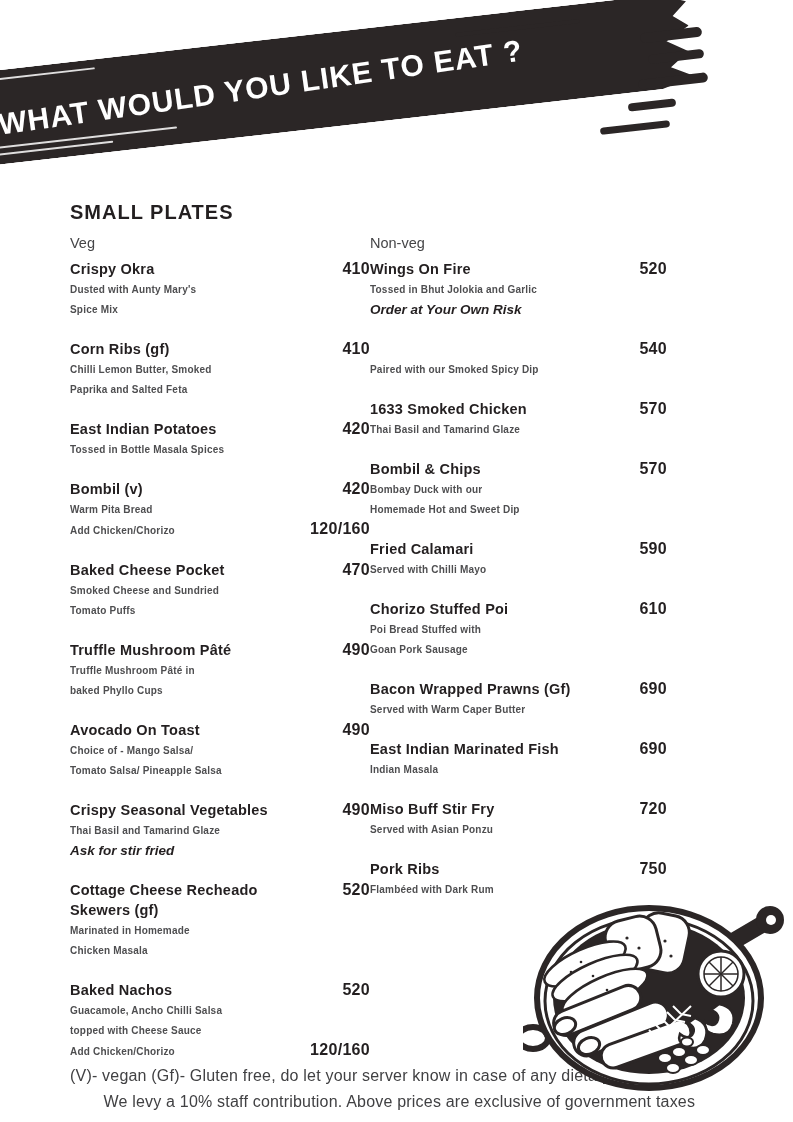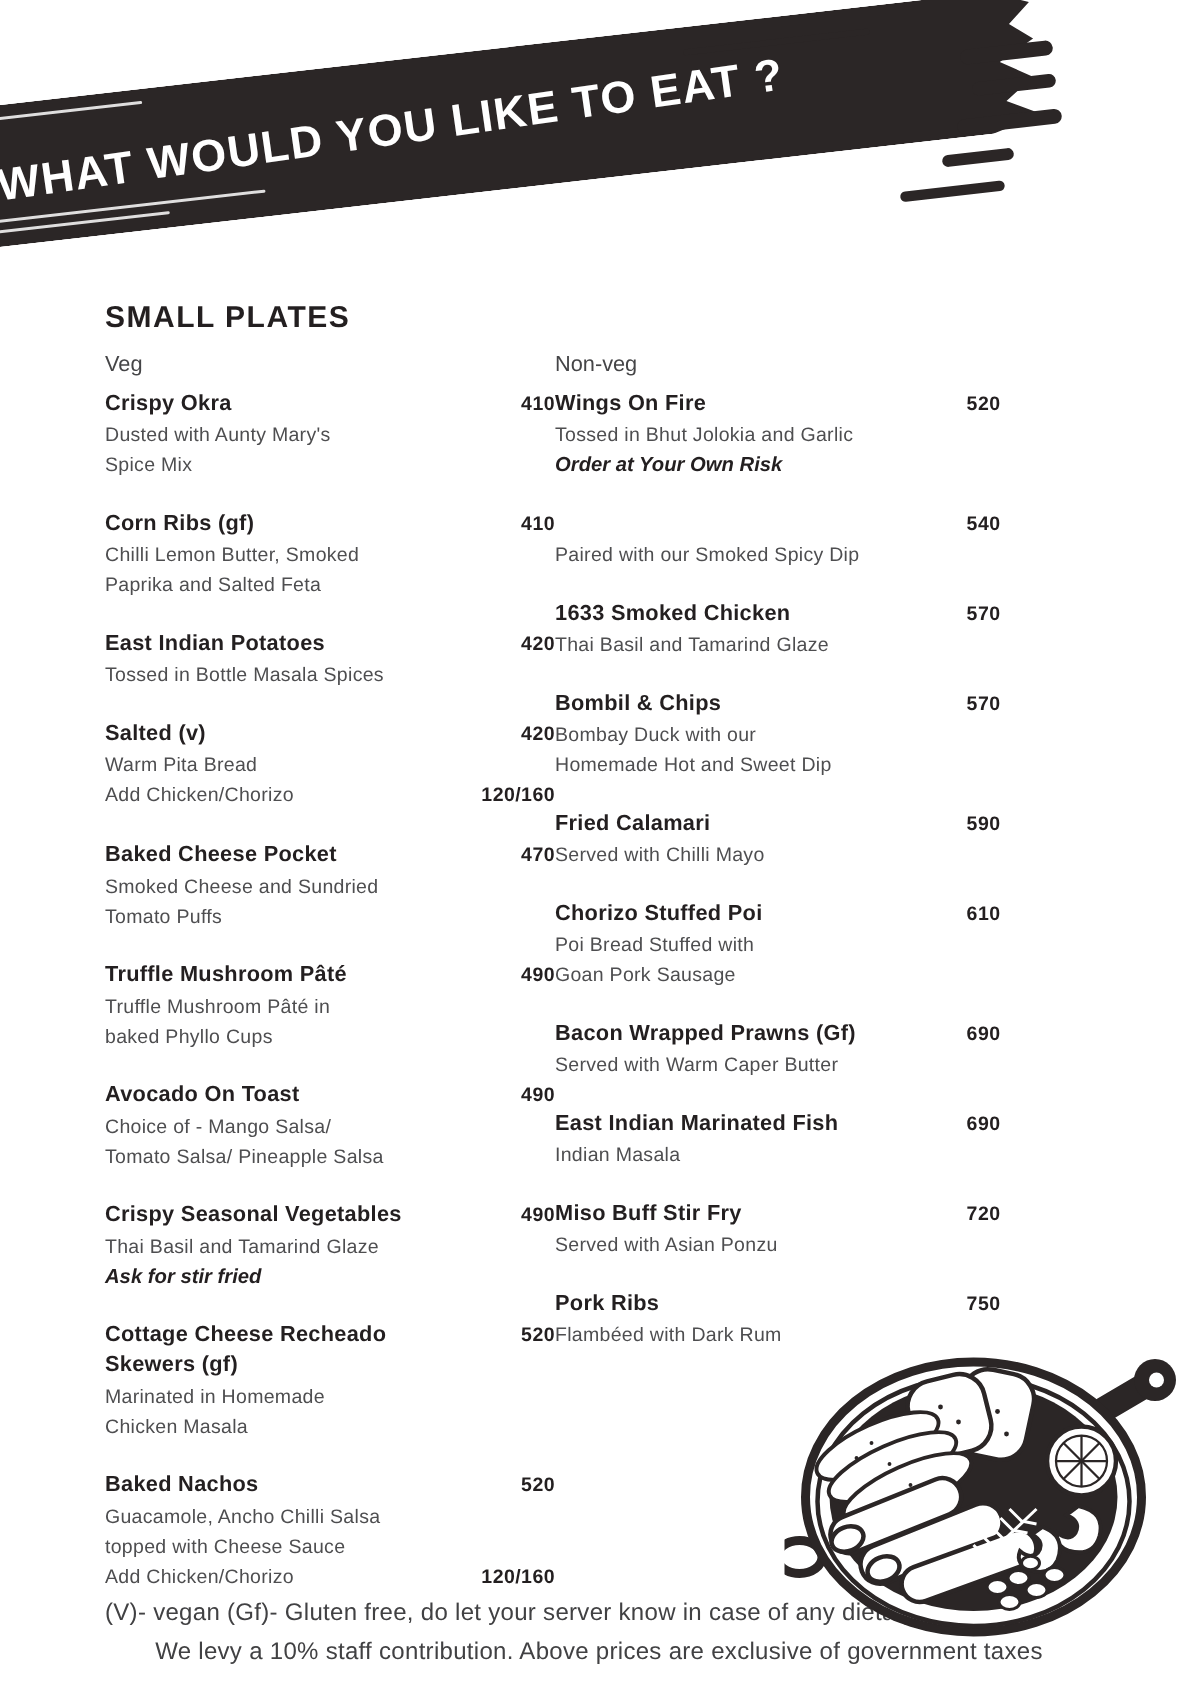--- a/index.html
+++ b/index.html
@@ -56,24 +56,24 @@
   .col.right{width:297px;}
   .cat-label{font-size:14.5px;color:#454547;margin-bottom:7px;line-height:18px;}
 
   .item{margin-bottom:20px;}
   .item-head{display:flex;justify-content:space-between;align-items:flex-start;}
   .item-name{
     font-weight:bold;font-size:14.5px;color:var(--ink);
     line-height:20px;max-width:238px;letter-spacing:.2px;
   }
   .item-price{
-    font-weight:bold;font-size:13px;color:var(--ink);
+    font-weight:bold;font-size:16px;color:var(--ink);
     line-height:20px;white-space:nowrap;letter-spacing:.3px;
   }
-  .item-desc{font-size:13px;color:var(--muted);line-height:19px;margin-top:1px;letter-spacing:.2px;}
+  .item-desc{font-size:10px;color:var(--muted);line-height:19px;margin-top:1px;letter-spacing:.2px;font-weight:bold;}
   .item-note{font-size:13.5px;font-weight:bold;font-style:italic;color:var(--ink);line-height:19px;margin-top:1px;}
   .addon{display:flex;justify-content:space-between;align-items:baseline;}
 
   
   .footer{position:absolute;left:70px;top:1063px;font-size:16px;color:#414143;letter-spacing:.2px;text-align:right;}
   .footer div{line-height:26px;}
 
   
   .skillet{position:absolute;left:523px;top:886px;}
 </style>
@@ -121,21 +121,21 @@
           </div>
           <div class="item">
             <div class="item-head">
               <span class="item-name">East Indian Potatoes</span>
               <span class="item-price">420</span>
             </div>
             <div class="item-desc">Tossed in Bottle Masala Spices</div>
           </div>
           <div class="item">
             <div class="item-head">
-              <span class="item-name">Salted (v)</span>
+              <span class="item-name">Bombil (v)</span>
               <span class="item-price">420</span>
             </div>
             <div class="item-desc">Warm Pita Bread</div>
             <div class="addon">
               <span class="item-desc">Add Chicken/Chorizo</span>
               <span class="item-price">120/160</span>
             </div>
           </div>
           <div class="item">
             <div class="item-head">

